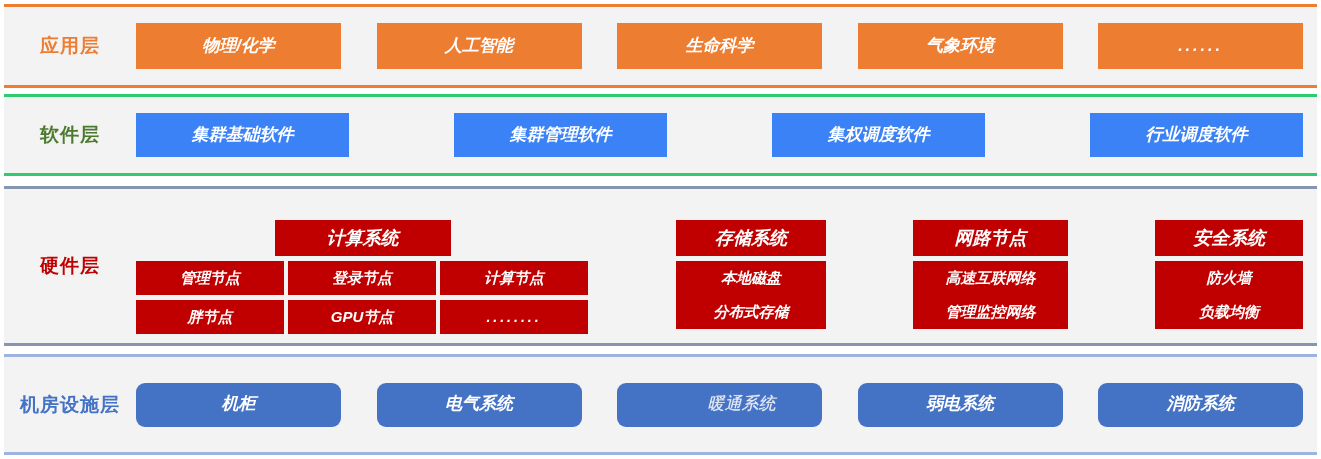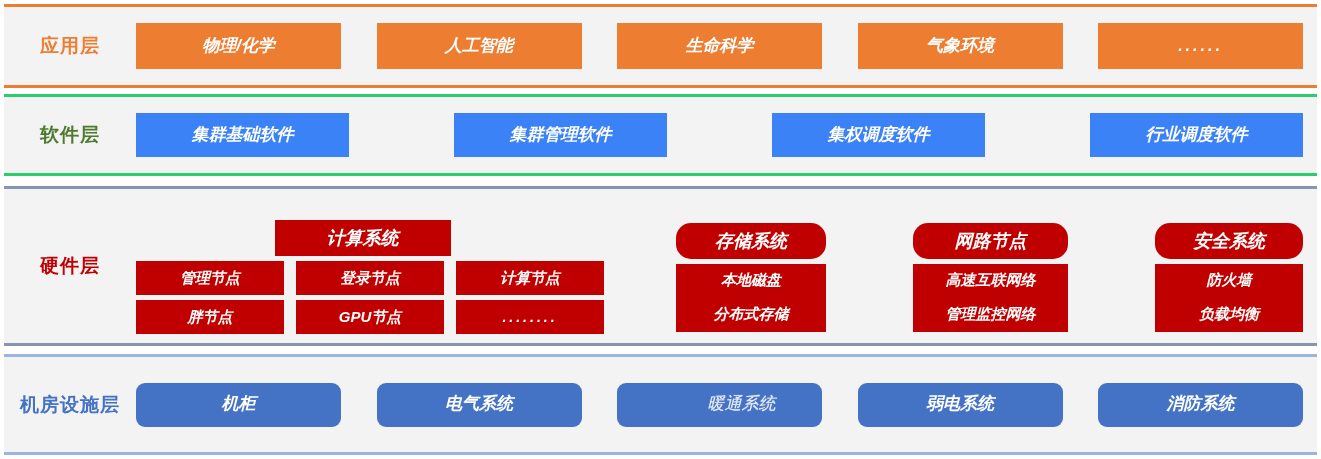--- a/index.html
+++ b/index.html
@@ -128,21 +128,21 @@
     text-shadow: 0 0 1px #b9c9e8;
     padding-left: 44px;
   }
 
   
   .hw-groups {
     display: flex;
     width: 100%;
     padding-right: 14px;
     justify-content: space-between;
-    align-items: center;
+    align-items: flex-start;
     box-sizing: border-box;
     padding-top: 22px;
   }
   .hw-group { display: flex; flex-direction: column; }
 
   .hw-head {
     background: #C00000;
     color: #fff;
     font-weight: bold;
     font-size: 18px;
@@ -165,26 +165,26 @@
     box-sizing: border-box;
   }
   .hw-sub.ellipsis { letter-spacing: 3px; font-size: 14px; }
 
   
   .hw-group.compute { width: 453px; }
   .hw-group.compute .hw-head { width: 176px; align-self: center; }
   .hw-grid {
     display: grid;
     grid-template-columns: 148px 148px 148px;
-    gap: 5px 12px;
+    gap: 5px 4px;
   }
 
   
   .hw-group.col { width: 150px; }
-  .hw-group.col .hw-head { width: 100%; border-radius: 15px; }
+  .hw-group.col .hw-head { width: 100%; }
   .hw-group.col .hw-sub { width: 100%; }
   .hw-group.storage  { width: 150px; }
   .hw-group.network  { width: 155px; }
   .hw-group.security { width: 148px; }
 </style>
 </head>
 <body>
 
 <div id="diagram">
 

